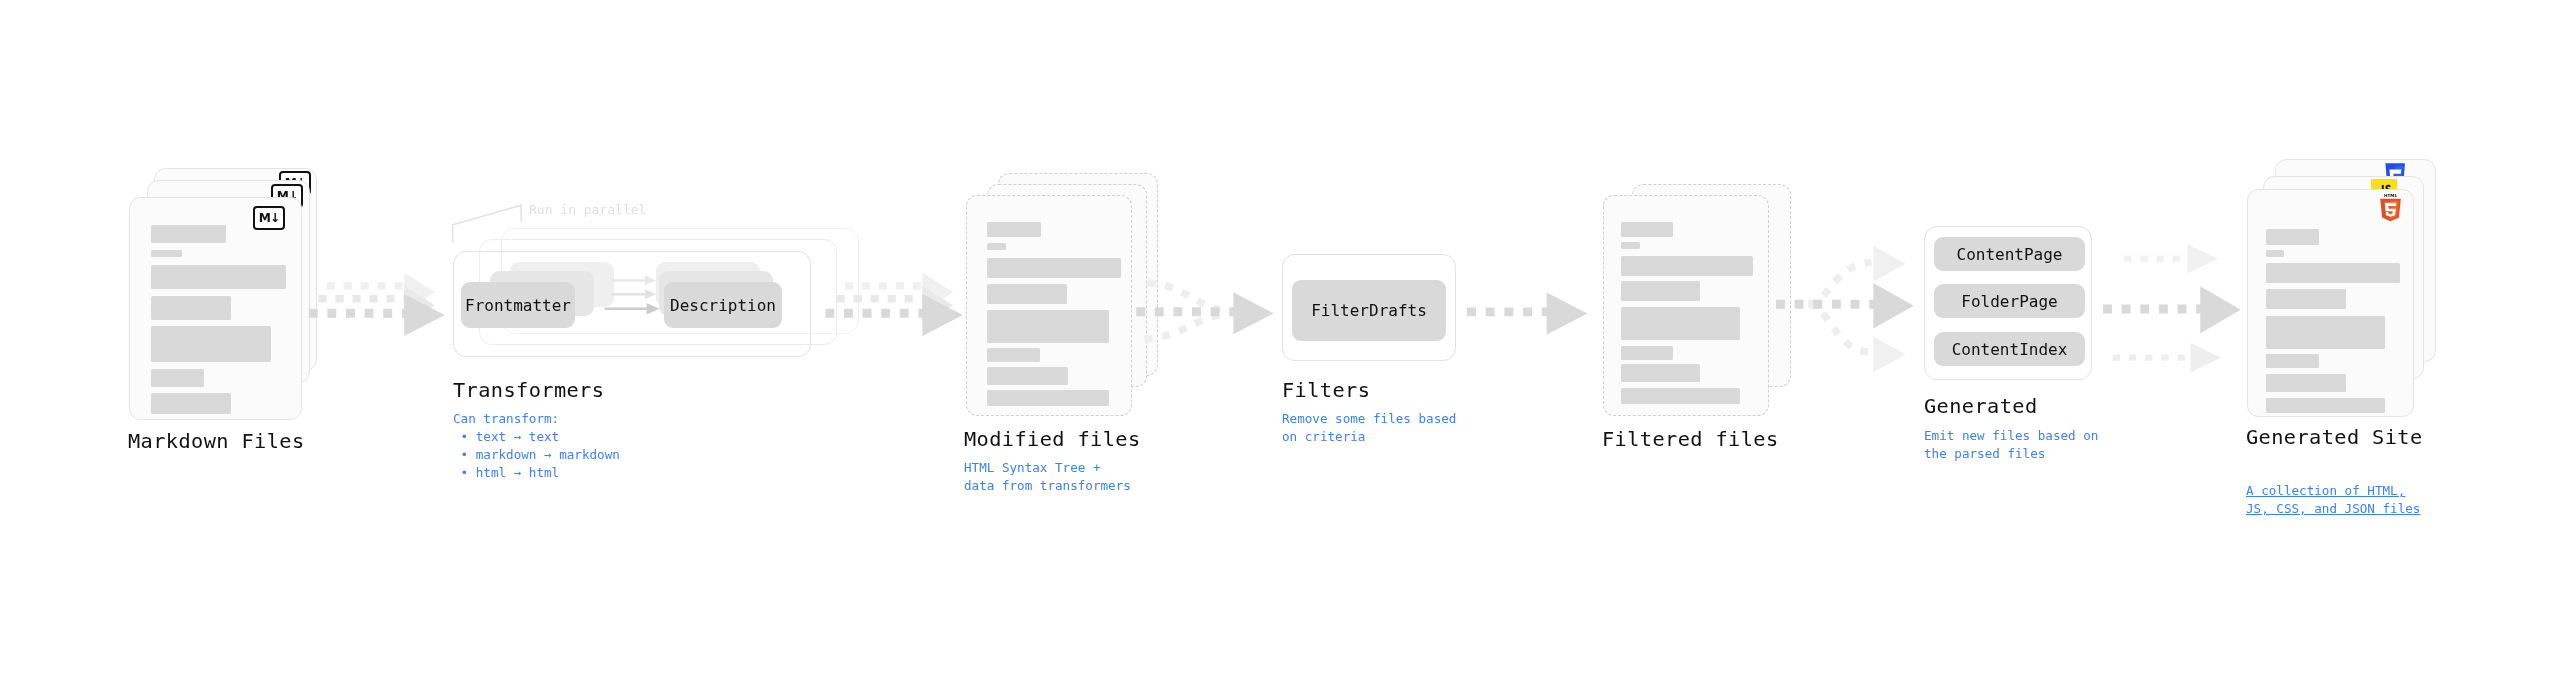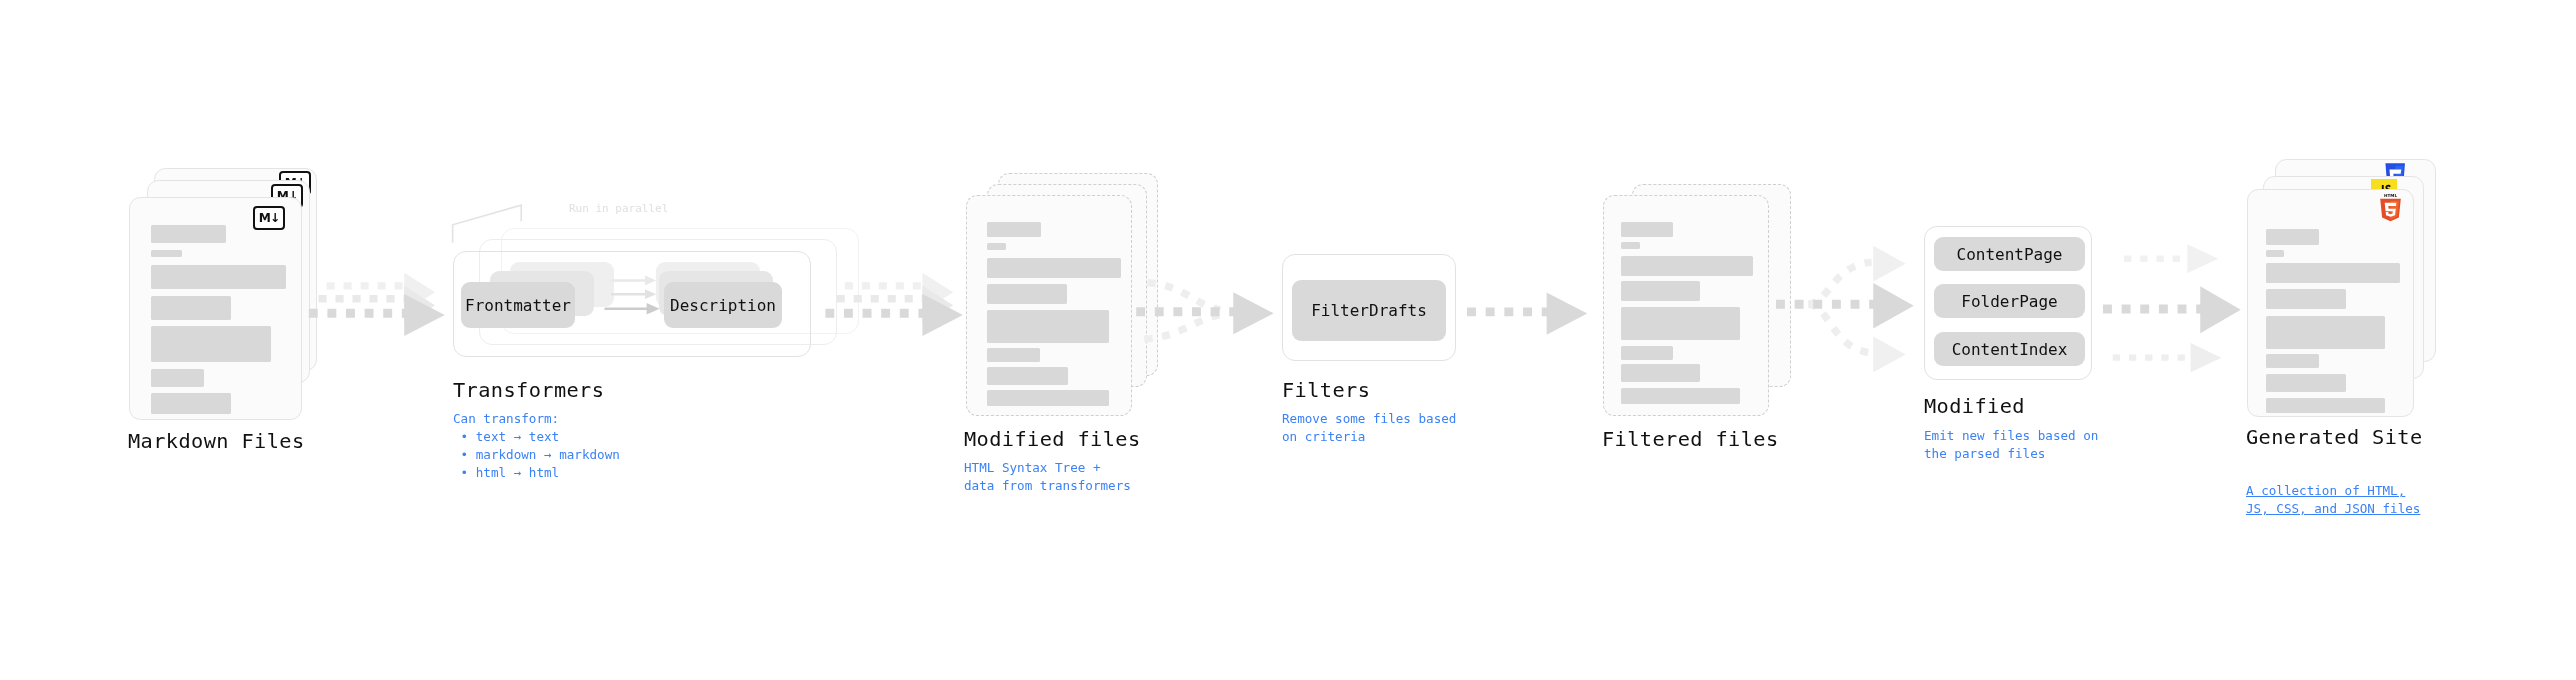--- a/index.html
+++ b/index.html
@@ -71,24 +71,23 @@
     display:flex;align-items:center;justify-content:center;
     font-size:16px;color:#111;white-space:nowrap;
     box-sizing:border-box;
   }
   .chip.g1{background:#e6e6e6;color:transparent;}
   .chip.g2{background:#efefef;color:transparent;}
 
   
   .parallel-label{
     position:absolute;
-    font-size:11px;
+    font-size:13px;
     color:#e0e0e0;
     white-space:nowrap;
-    margin-left:40px;
   }
 
   
   .conn{position:absolute;}
   svg{display:block;overflow:visible;}
 </style>
 </head>
 <body>
 
 <div class="stage">
@@ -272,21 +271,21 @@
       <polygon points="120,68 170,96 120,124" fill="#d9d9d9"></polygon>
     </svg>
   </div>
 
   <div class="abs" style="left:0;top:0;">
     <div class="panel" style="left:1924px;top:226px;width:168px;height:154px;"></div>
     <div class="chip" style="left:1934px;top:237px;width:151px;height:34px;">ContentPage</div>
     <div class="chip" style="left:1934px;top:284px;width:151px;height:34px;">FolderPage</div>
     <div class="chip" style="left:1934px;top:332px;width:151px;height:34px;">ContentIndex</div>
 
-    <div class="cap-title" style="left:1924px;top:394px;">Modified</div>
+    <div class="cap-title" style="left:1924px;top:394px;">Generated</div>
     <div class="cap-sub" style="left:1924px;top:427px;">Emit new files based on
 the parsed files</div>
   </div>
 
   <div class="conn" style="left:2103px;top:232px;">
     <svg width="154" height="154" viewBox="0 0 190 190">
       <g stroke="#f1f1f1" stroke-width="8" stroke-dasharray="9 11" fill="none">
         <line x1="26" y1="33" x2="108" y2="33"></line>
       </g>
       <polygon points="104,15 142,33 104,51" fill="#f1f1f1"></polygon>

